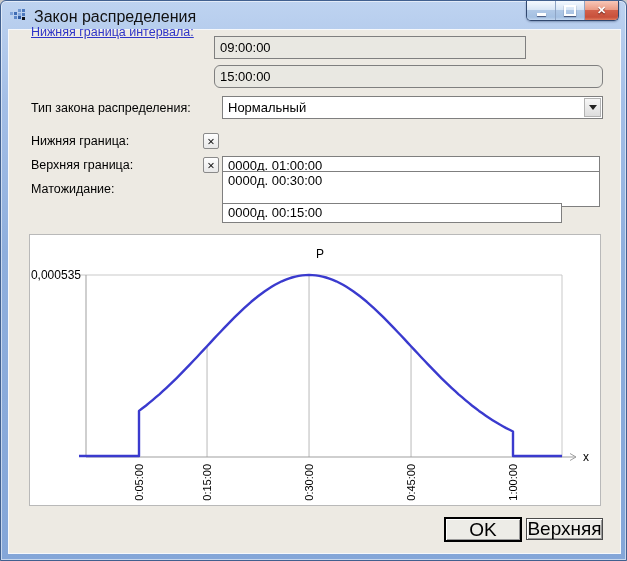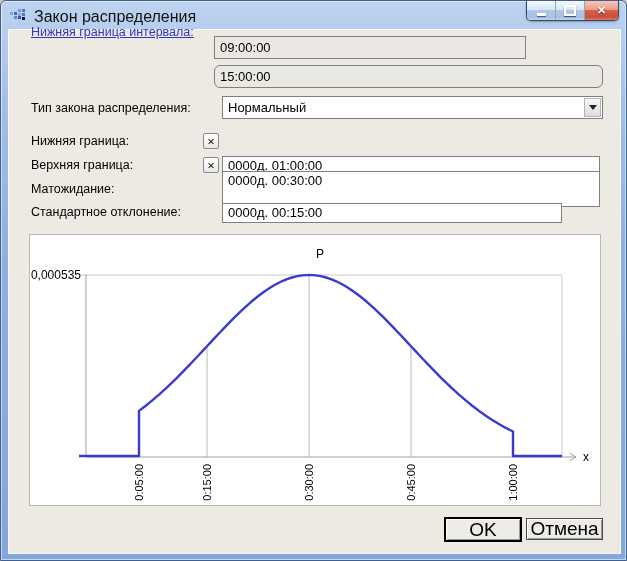--- a/index.html
+++ b/index.html
@@ -102,21 +102,20 @@
 
   <span class="row-label" style="top:157px;">Верхняя граница:</span>
   <div class="clear-btn" style="left:202px;top:156px;">
       <span>✕</span>
     </div>
   <div class="field" style="left:221px;top:155px;width:378px;height:20px;line-height:18px;">0000д. 01:00:00</div>
 
   <span class="row-label" style="top:181px;">Матожидание:</span>
   <div class="field" style="left:221px;top:170px;width:378px;height:36px;line-height:18px;">0000д. 00:30:00</div>
 
-  <span class="row-label" style="top:204px;">Стандартное отклонение:</span>
   <div class="field" style="left:221px;top:202px;width:340px;height:20px;line-height:18px;">0000д. 00:15:00</div>
 
   <div class="chart-panel">
     <svg width="570" height="270" viewBox="0 0 570 270">
         <line x1="177.04000000000002" y1="111.2" x2="177.04000000000002" y2="222" stroke="#b9b9b9" stroke-width="1"></line>
         <line x1="279.03999999999996" y1="40.0" x2="279.03999999999996" y2="222" stroke="#b9b9b9" stroke-width="1"></line>
         <line x1="381.03999999999996" y1="111.2" x2="381.03999999999996" y2="222" stroke="#b9b9b9" stroke-width="1"></line>
         <line x1="50" y1="40" x2="532" y2="40" stroke="#c9c9c9"></line>
         <line x1="532" y1="40" x2="532" y2="222" stroke="#c9c9c9"></line>
         <line x1="56" y1="40" x2="56" y2="222" stroke="#9f9f9f"></line>
@@ -128,15 +127,15 @@
         <text x="553" y="226" font-size="12">x</text>
         <text x="113.0" y="229" font-size="11" text-anchor="end" transform="rotate(-90 113.0 229)">0:05:00</text>
         <text x="181.0" y="229" font-size="11" text-anchor="end" transform="rotate(-90 181.0 229)">0:15:00</text>
         <text x="283.0" y="229" font-size="11" text-anchor="end" transform="rotate(-90 283.0 229)">0:30:00</text>
         <text x="385.0" y="229" font-size="11" text-anchor="end" transform="rotate(-90 385.0 229)">0:45:00</text>
         <text x="487.0" y="229" font-size="11" text-anchor="end" transform="rotate(-90 487.0 229)">1:00:00</text>
       </svg>
   </div>
 
   <div class="btn default" style="left:443px;top:516px;width:78px;height:25px;">OK</div>
-  <div class="btn normal" style="left:525px;top:517px;width:77px;height:22px;">Отмена</div>
+  <div class="btn normal" style="left:525px;top:517px;width:77px;height:22px;">Верхняя</div>
 
 </div>
 
 </body></html>

